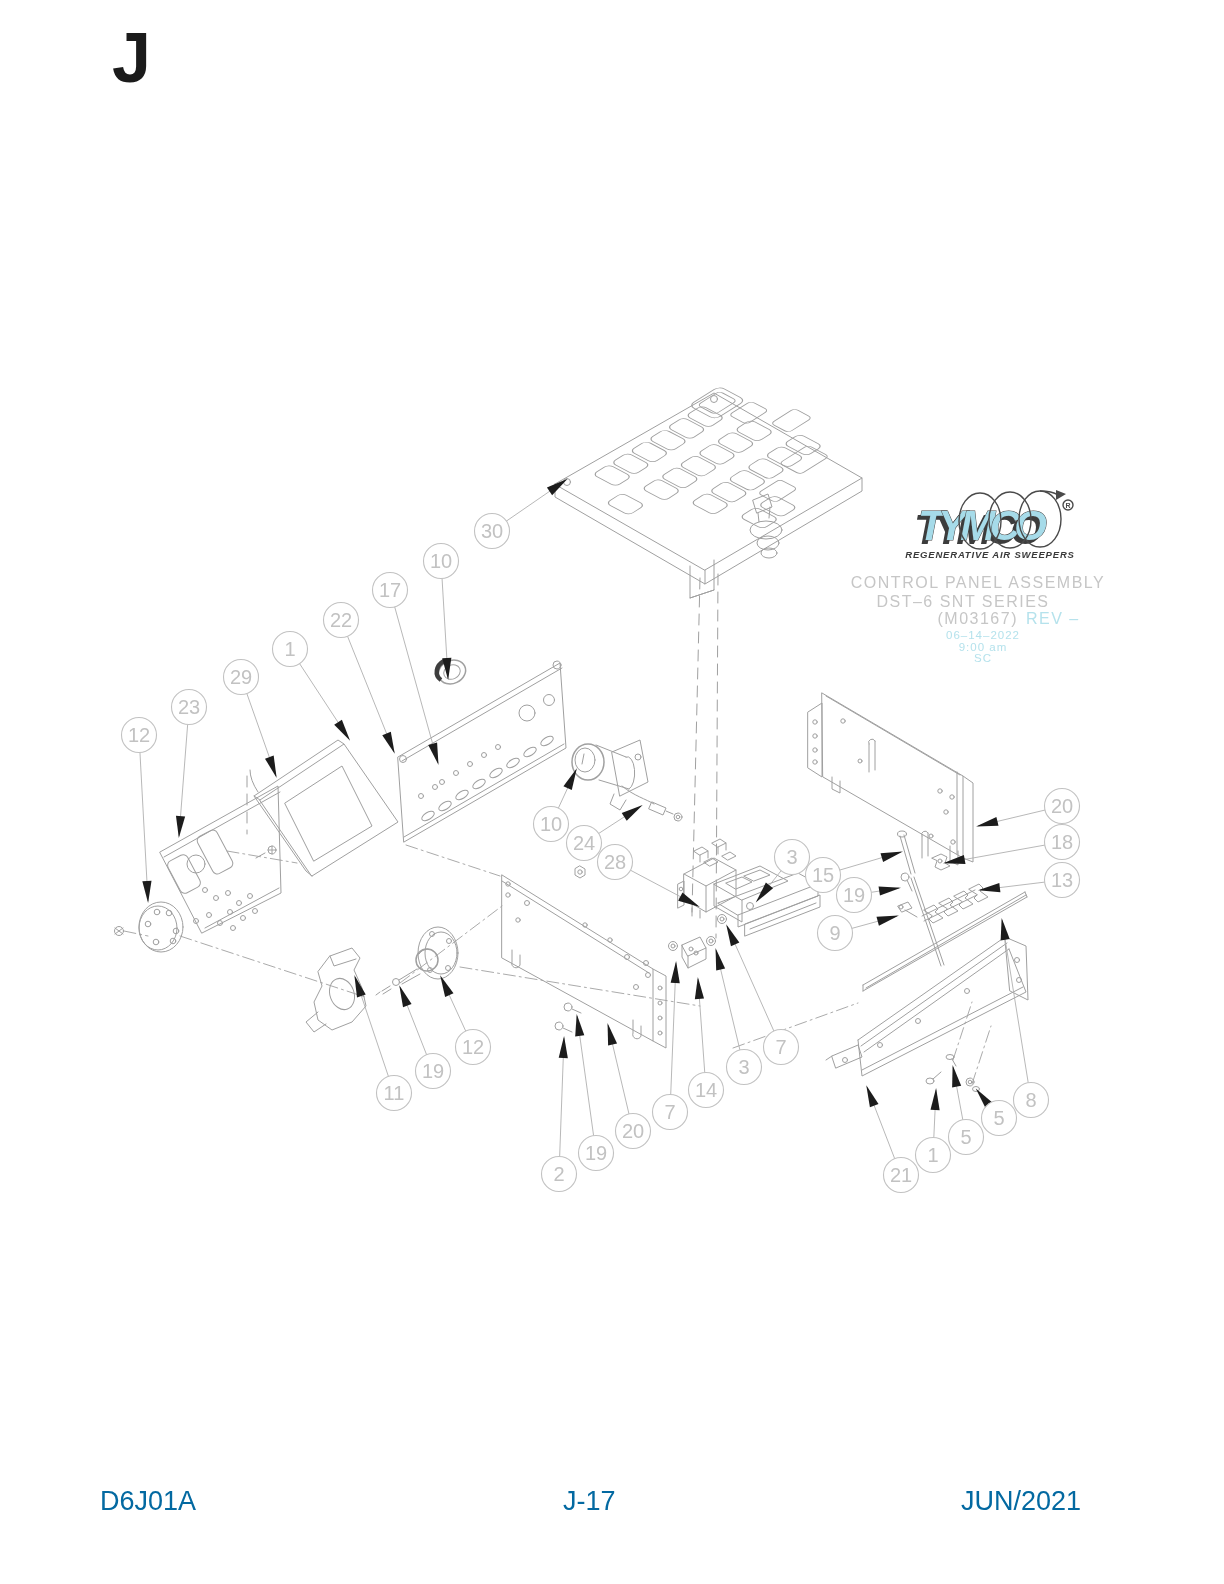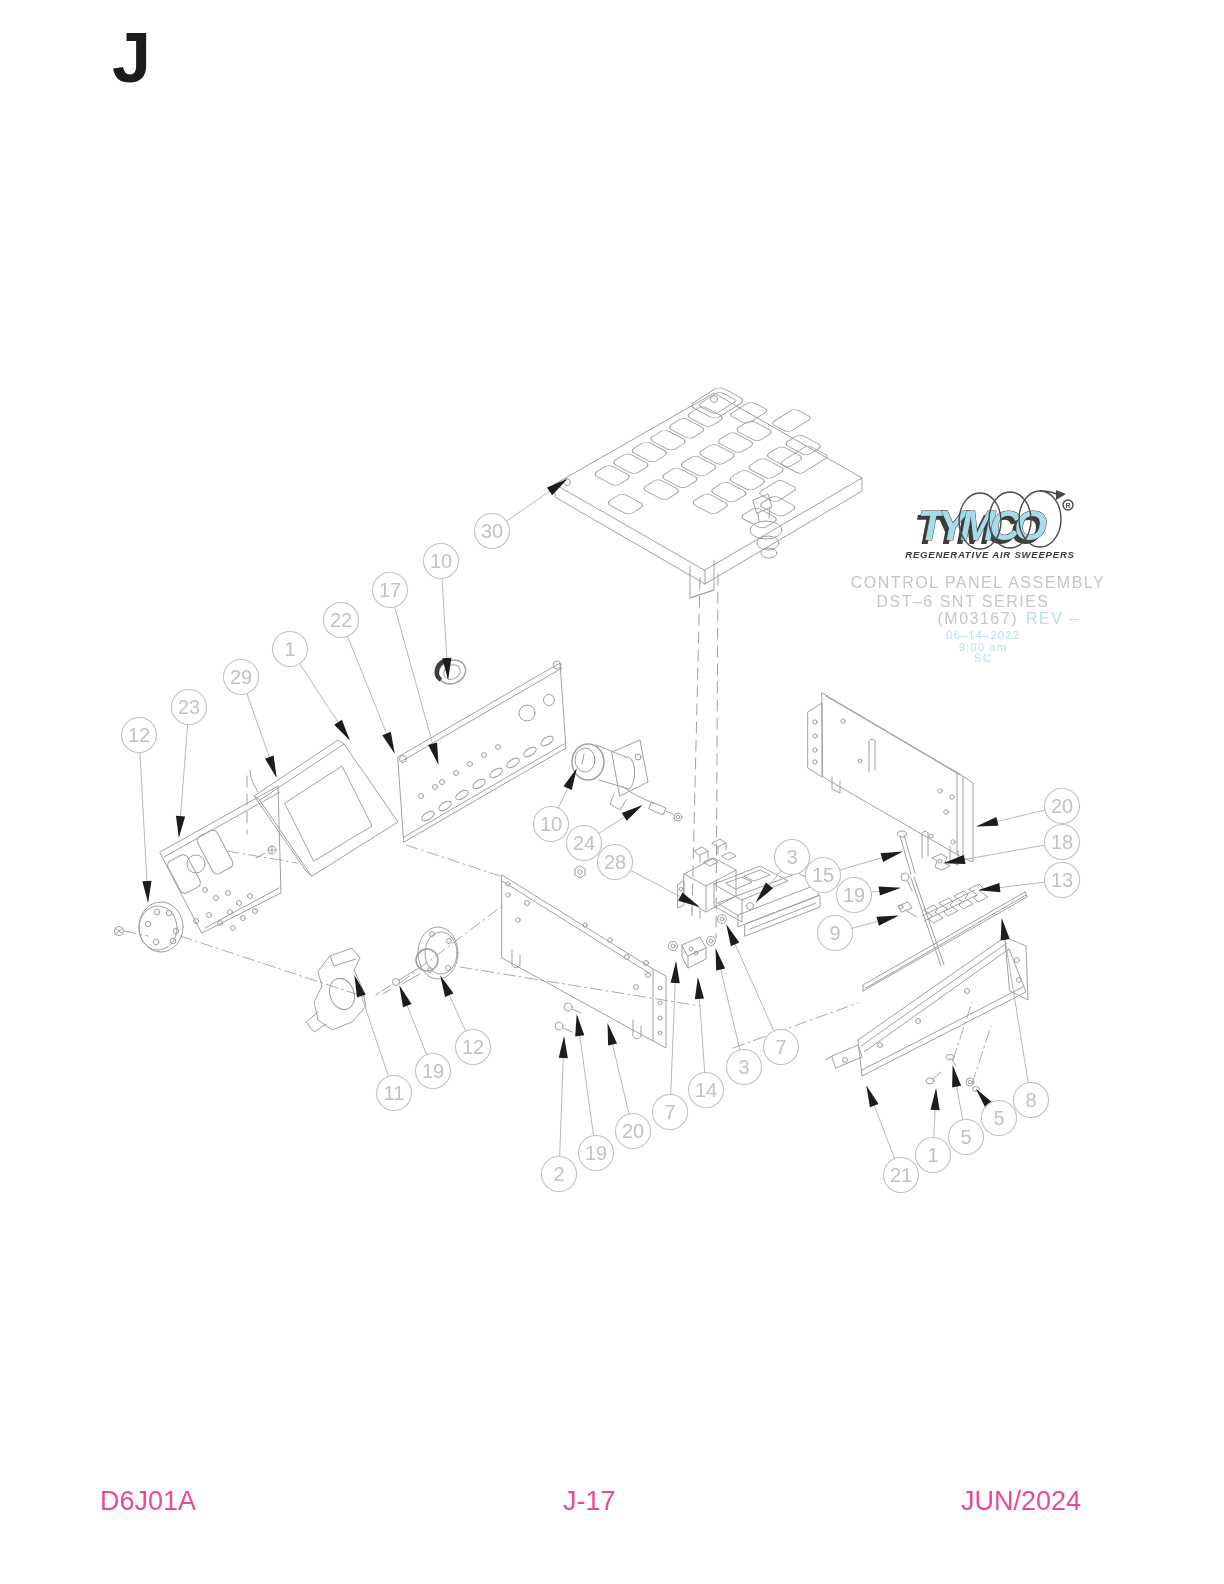--- a/index.html
+++ b/index.html
@@ -5,21 +5,21 @@
   :root{
     --line:#a0a0a0; --balloon:#c2c2c2; --balloon-text:#c2c2c2;
     --ink:#1f1f1f; --brand:#a6dbe9; --cyantext:#b5e2ec; --graytext:#c6c6c6;
     --leader:#b0b0b0; --arrow:#1c1c1c;
   }
   html,body{margin:0;padding:0;background:#fff;}
   .page{position:relative;width:1224px;height:1584px;background:#fff;overflow:hidden;
         font-family:"Liberation Sans",sans-serif;}
   .section-letter{position:absolute;left:112px;top:18px;font-size:70px;font-weight:bold;
         color:#1b1b1b;letter-spacing:0;}
-  .footer{position:absolute;top:1486px;left:0;width:1224px;height:40px;color:#ec4899;
+  .footer{position:absolute;top:1486px;left:0;width:1224px;height:40px;color:#0369a1;
         font-size:27px;font-stretch:condensed;}
   .footer .f-left{position:absolute;left:100px;}
   .footer .f-center{position:absolute;left:563px;}
   .footer .f-right{position:absolute;left:961px;}
   svg{position:absolute;left:0;top:0;}
   .ln{stroke:var(--line);fill:none;stroke-width:1;stroke-linejoin:round;stroke-linecap:round;}
   .lnthick{stroke-width:1.5;}
   .dark{stroke:#3e3e3e;fill:none;}
   .dash{stroke-dasharray:11 7;}
   .dashdot{stroke-dasharray:12 4 2 4;stroke-width:0.9;}
@@ -507,15 +507,15 @@
           <line x1="473" y1="1047" x2="441" y2="977" class="leader" marker-end="url(#ah)"></line>
           <circle cx="473" cy="1047" r="17.5" class="bcirc"></circle>
           <text x="473" y="1054" class="btxt">12</text>
         </g>
       </g>
   </svg>
 
   <div class="footer">
     <div class="f-left">D6J01A</div>
     <div class="f-center">J-17</div>
-    <div class="f-right">JUN/2024</div>
+    <div class="f-right">JUN/2021</div>
   </div>
 </div>
 
 </body></html>

